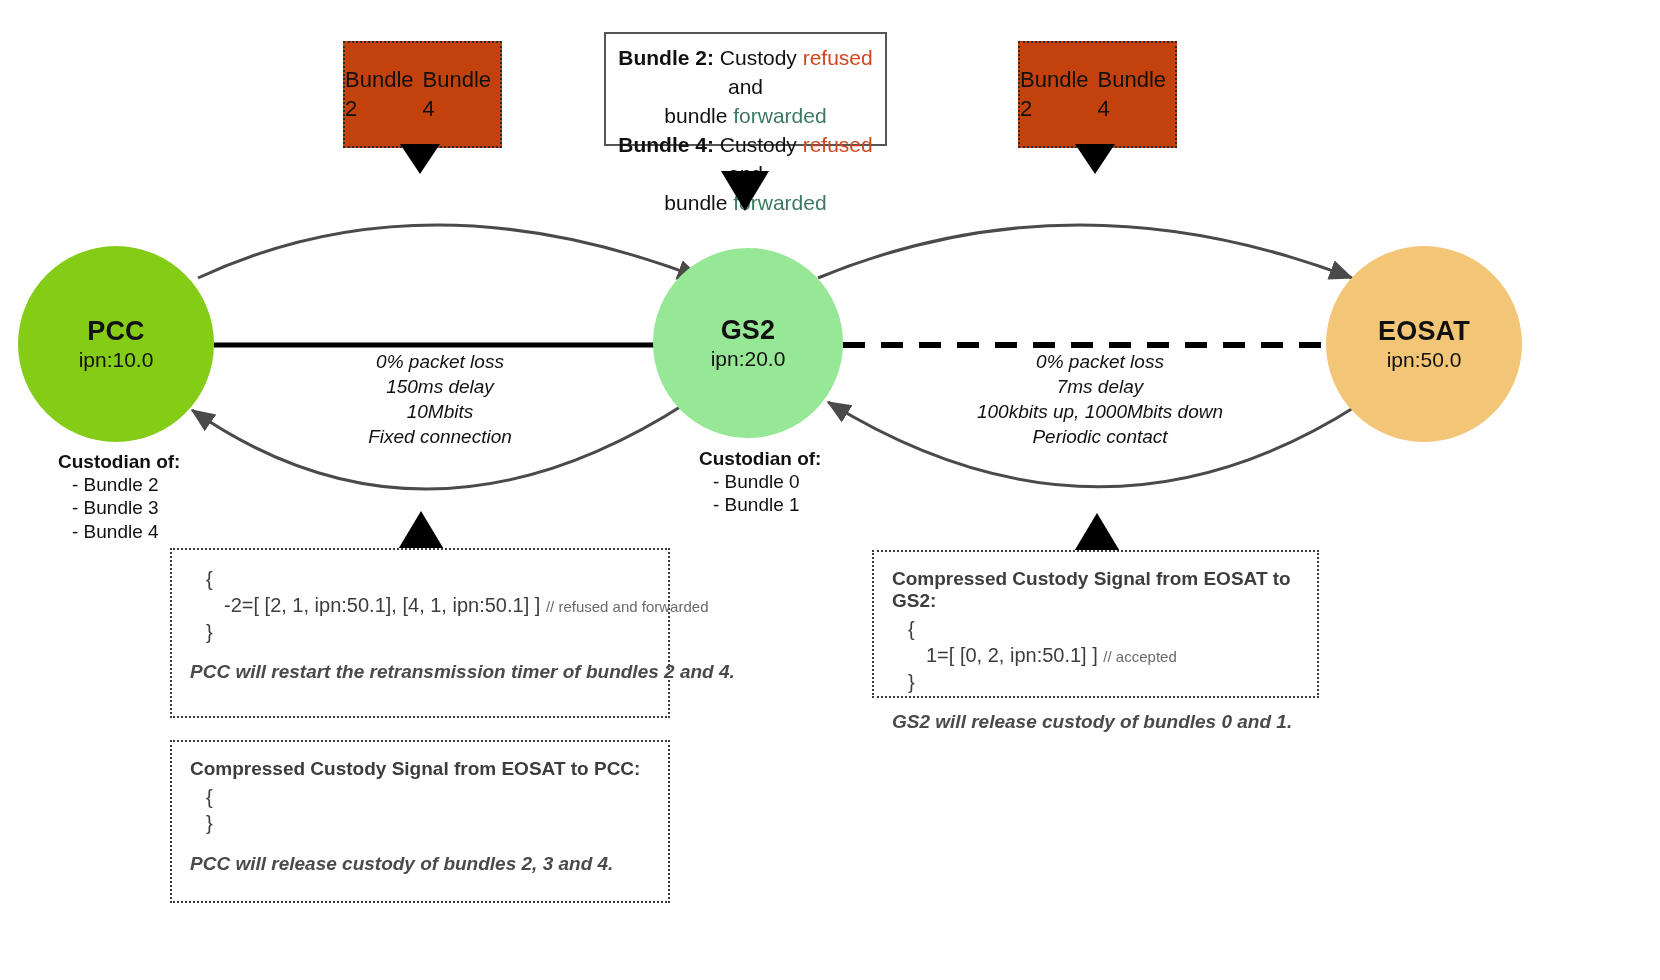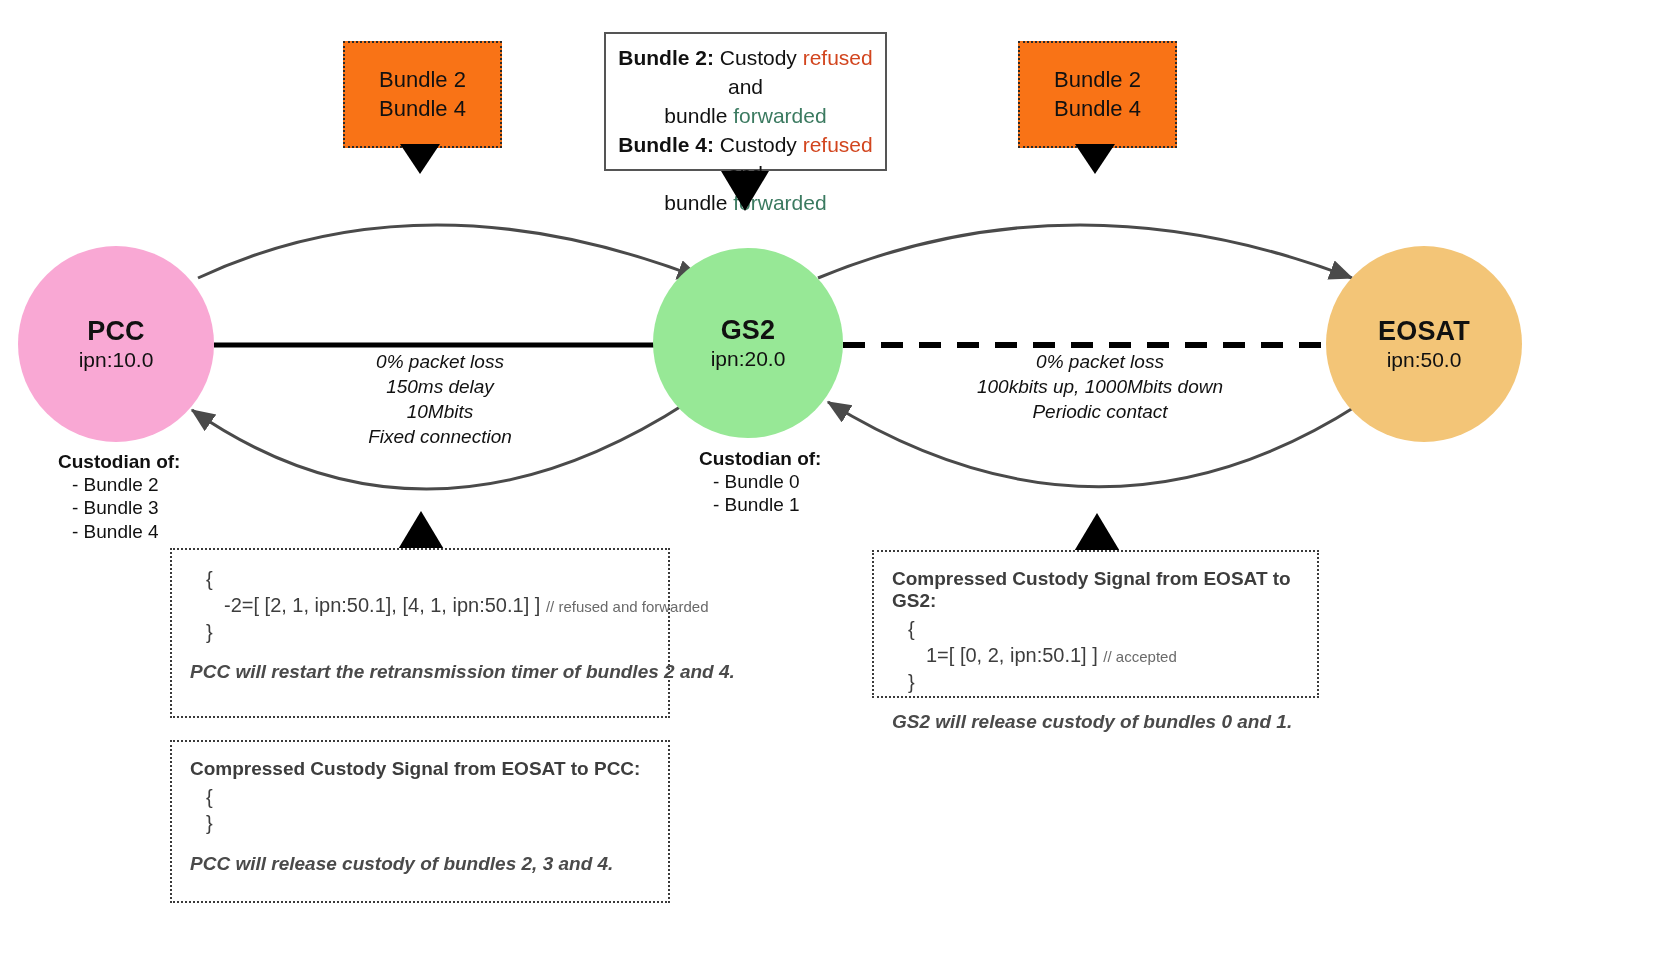--- a/index.html
+++ b/index.html
@@ -66,23 +66,22 @@
     font-style: italic;
     color: #111;
     text-align: center;
     line-height: 1.32;
     white-space: nowrap;
   }
 
   .bundle-box {
     position: absolute;
     border: 2px dotted #2b2b2b;
-    background: #f97316;
+    background: #c2410c;
     display: flex;
-    flex-direction: column;
     align-items: center;
     justify-content: center;
     font-size: 22px;
     color: #111;
     line-height: 1.28;
   }
 
   .custody-box {
     position: absolute;
     border: 2px solid #555;
@@ -181,21 +180,21 @@
 
     <path d="M 818,278 Q 1075,172 1352,278" fill="none" stroke="#4a4a4a" stroke-width="3" marker-end="url(#ah)"></path>
 
     <path d="M 1358,405 Q 1100,570 828,402" fill="none" stroke="#4a4a4a" stroke-width="3" marker-end="url(#ah)"></path>
 
     <line x1="214" y1="345" x2="660" y2="345" stroke="#000000" stroke-width="5"></line>
 
     <line x1="843" y1="345" x2="1330" y2="345" stroke="#000000" stroke-width="6" stroke-dasharray="22 16"></line>
   </svg>
 
-  <div class="node" style="left:18px; top:246px; width:196px; height:196px; background:#f9a8d4;">
+  <div class="node" style="left:18px; top:246px; width:196px; height:196px; background:#84cc16;">
     <div class="node-name">PCC</div>
     <div class="node-ipn">ipn:10.0</div>
   </div>
 
   <div class="node" style="left:653px; top:248px; width:190px; height:190px; background:#97e896;">
     <div class="node-name">GS2</div>
     <div class="node-ipn">ipn:20.0</div>
   </div>
 
   <div class="node" style="left:1326px; top:246px; width:196px; height:196px; background:#f3c577;">
@@ -218,37 +217,38 @@
 
   <div class="link-label" style="left:305px; top:349px; width:270px;">
     <div>0% packet loss</div>
     <div>150ms delay</div>
     <div>10Mbits</div>
     <div>Fixed connection</div>
   </div>
 
   <div class="link-label" style="left:955px; top:349px; width:290px;">
     <div>0% packet loss</div>
+    <div>7ms delay</div>
     <div>100kbits up, 1000Mbits down</div>
     <div>Periodic contact</div>
   </div>
 
   <div class="bundle-box" style="left:343px; top:41px; width:155px; height:103px;">
     <div>Bundle 2</div>
     <div>Bundle 4</div>
   </div>
   <div class="tri down small" style="left:400px; top:144px;"></div>
 
   <div class="bundle-box" style="left:1018px; top:41px; width:155px; height:103px;">
     <div>Bundle 2</div>
     <div>Bundle 4</div>
   </div>
   <div class="tri down small" style="left:1075px; top:144px;"></div>
 
-  <div class="custody-box" style="left:604px; top:32px; width:283px; height:139px;">
+  <div class="custody-box" style="left:604px; top:32px; width:283px; height:114px;">
     <div>
       <b>Bundle 2:</b><span> Custody </span><span class="refused">refused</span><span> and</span><br>
       <span>bundle </span><span class="forwarded">forwarded</span>
     </div>
     <div>
       <b>Bundle 4:</b><span> Custody </span><span class="refused">refused</span><span> and</span><br>
       <span>bundle </span><span class="forwarded">forwarded</span>
     </div>
   </div>
   <div class="tri down" style="left:721px; top:171px;"></div>

